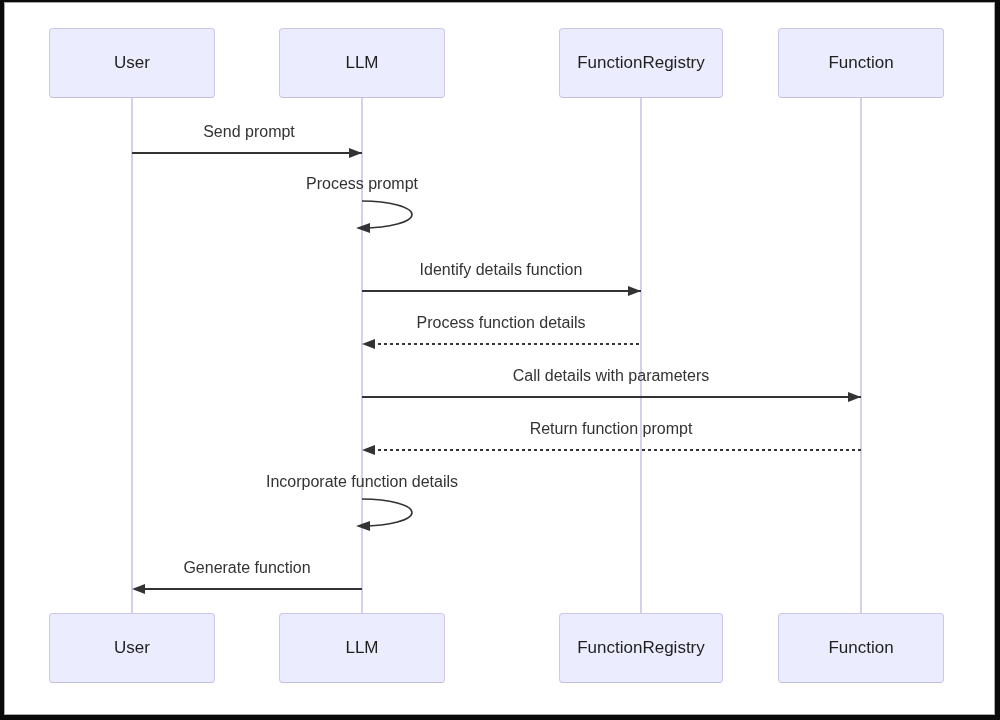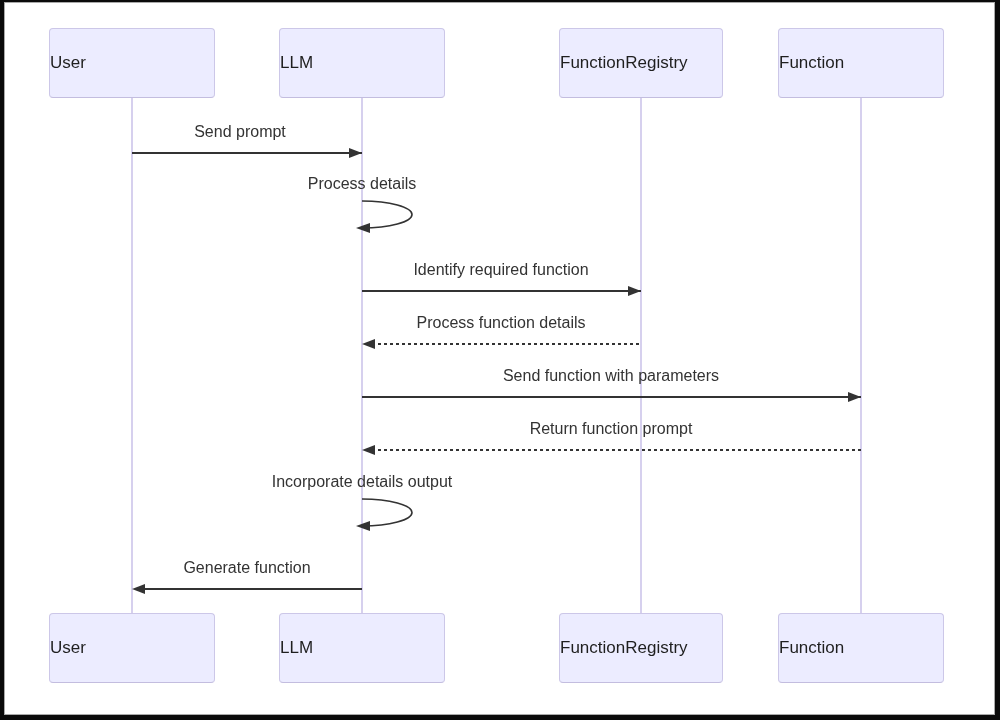--- a/index.html
+++ b/index.html
@@ -19,21 +19,21 @@
   
   .lifeline{position:absolute;width:2px;top:96px;height:515px;background:#d6d0ee;}
   
   .actor{
     position:absolute;height:70px;
     background:#ececff;
     border:1px solid #ccc7e8;
     border-bottom-color:#c3bddf;
     border-radius:4px;
     box-sizing:border-box;
-    display:flex;align-items:center;justify-content:flex-start;
+    display:flex;align-items:center;justify-content:center;
     font-size:17px;color:#1f1f1f;
   }
   .actor.top{top:26px;}
   .actor.bottom{top:611px;}
   
   .msg-label{
     position:absolute;transform:translateX(-50%);
     font-size:16px;color:#333333;white-space:nowrap;line-height:20px;
   }
   
@@ -80,47 +80,47 @@
   <div class="actor bottom" style="left:275px;width:166px">
     <span>LLM</span>
   </div>
   <div class="actor bottom" style="left:555px;width:164px">
     <span>FunctionRegistry</span>
   </div>
   <div class="actor bottom" style="left:774px;width:166px">
     <span>Function</span>
   </div>
 
-  <div class="msg-label" style="left:236px;top:120px">Send prompt</div>
+  <div class="msg-label" style="left:245px;top:120px">Send prompt</div>
   <div class="line" style="left:128px;top:150px;width:230px"></div>
   <div class="arr-r" style="left:345px;top:146px"></div>
 
-  <div class="msg-label" style="left:358px;top:172px">Process details</div>
+  <div class="msg-label" style="left:358px;top:172px">Process prompt</div>
   <svg class="selfloop" style="left:352px;top:196px" width="58" height="38" viewBox="0 0 58 38">
     <path d="M6,3 A50,13.5 0 0 1 6,30" fill="none" stroke="#333333" stroke-width="1.6"></path>
     <polygon points="0,30 14,25 14,35" fill="#333333"></polygon>
   </svg>
 
-  <div class="msg-label" style="left:497px;top:258px">Identify required function</div>
+  <div class="msg-label" style="left:497px;top:258px">Identify details function</div>
   <div class="line" style="left:358px;top:288px;width:279px"></div>
   <div class="arr-r" style="left:624px;top:284px"></div>
 
   <div class="msg-label" style="left:497px;top:311px">Process function details</div>
   <div class="line-dashed" style="left:362px;top:341px;width:275px"></div>
   <div class="arr-l" style="left:358px;top:337px"></div>
 
-  <div class="msg-label" style="left:607px;top:364px">Send function with parameters</div>
+  <div class="msg-label" style="left:607px;top:364px">Call details with parameters</div>
   <div class="line" style="left:358px;top:394px;width:499px"></div>
   <div class="arr-r" style="left:844px;top:390px"></div>
 
   <div class="msg-label" style="left:607px;top:417px">Return function prompt</div>
   <div class="line-dashed" style="left:362px;top:447px;width:495px"></div>
   <div class="arr-l" style="left:358px;top:443px"></div>
 
-  <div class="msg-label" style="left:358px;top:470px">Incorporate details output</div>
+  <div class="msg-label" style="left:358px;top:470px">Incorporate function details</div>
   <svg class="selfloop" style="left:352px;top:494px" width="58" height="38" viewBox="0 0 58 38">
     <path d="M6,3 A50,13.5 0 0 1 6,30" fill="none" stroke="#333333" stroke-width="1.6"></path>
     <polygon points="0,30 14,25 14,35" fill="#333333"></polygon>
   </svg>
 
   <div class="msg-label" style="left:243px;top:556px">Generate function</div>
   <div class="line" style="left:132px;top:586px;width:226px"></div>
   <div class="arr-l" style="left:128px;top:582px"></div>
 
 </div>

